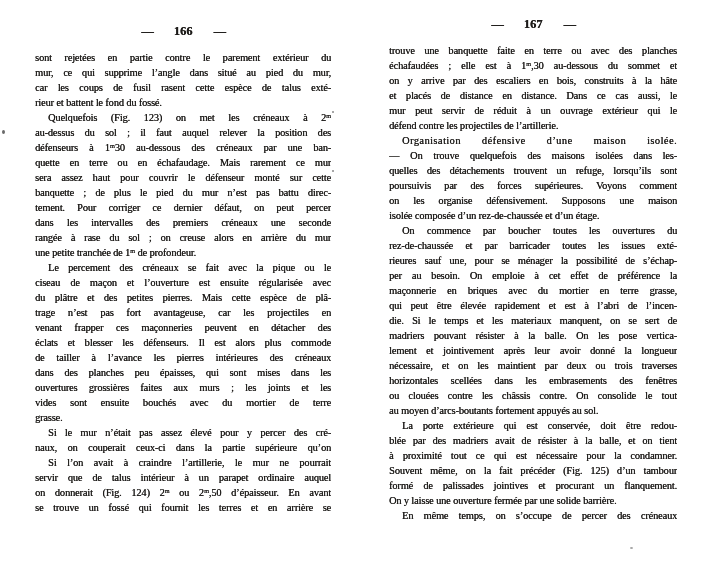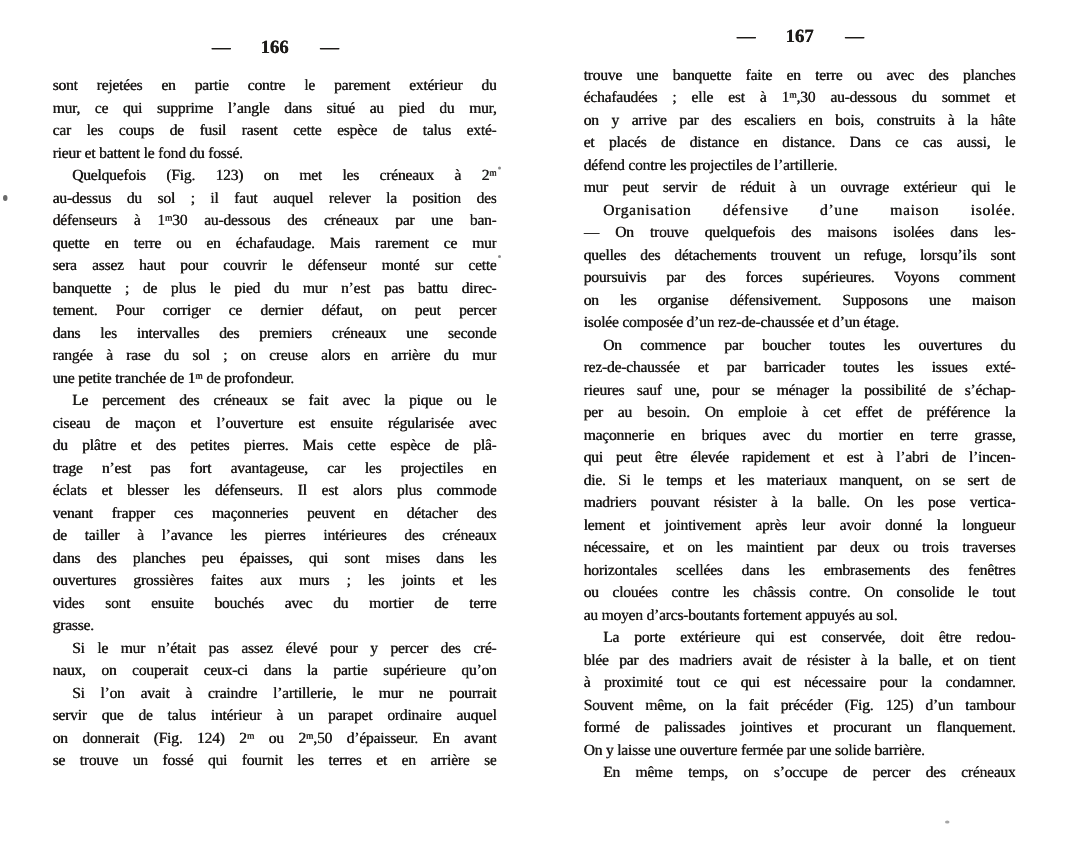--- a/index.html
+++ b/index.html
@@ -89,22 +89,22 @@
         <div class="line">sera assez haut pour couvrir le défenseur monté sur cette</div>
         <div class="line">banquette ; de plus le pied du mur n’est pas battu direc-</div>
         <div class="line">tement. Pour corriger ce dernier défaut, on peut percer</div>
         <div class="line">dans les intervalles des premiers créneaux une seconde</div>
         <div class="line">rangée à rase du sol ; on creuse alors en arrière du mur</div>
         <div class="line endline">une petite tranchée de 1ᵐ de profondeur.</div>
         <div class="line indent">Le percement des créneaux se fait avec la pique ou le</div>
         <div class="line">ciseau de maçon et l’ouverture est ensuite régularisée avec</div>
         <div class="line">du plâtre et des petites pierres. Mais cette espèce de plâ-</div>
         <div class="line">trage n’est pas fort avantageuse, car les projectiles en</div>
+        <div class="line">venant frapper ces maçonneries peuvent en détacher des</div>
         <div class="line">éclats et blesser les défenseurs. Il est alors plus commode</div>
-        <div class="line">venant frapper ces maçonneries peuvent en détacher des</div>
         <div class="line">de tailler à l’avance les pierres intérieures des créneaux</div>
         <div class="line">dans des planches peu épaisses, qui sont mises dans les</div>
         <div class="line">ouvertures grossières faites aux murs ; les joints et les</div>
         <div class="line">vides sont ensuite bouchés avec du mortier de terre</div>
         <div class="line endline">grasse.</div>
         <div class="line indent">Si le mur n’était pas assez élevé pour y percer des cré-</div>
         <div class="line">naux, on couperait ceux-ci dans la partie supérieure qu’on</div>
         <div class="line indent">Si l’on avait à craindre l’artillerie, le mur ne pourrait</div>
         <div class="line">servir que de talus intérieur à un parapet ordinaire auquel</div>
         <div class="line">on donnerait (Fig. 124) 2ᵐ ou 2ᵐ,50 d’épaisseur. En avant</div>
@@ -116,22 +116,22 @@
     <div class="page-header">
       <span class="dash">—</span>
       <span class="page-num">167</span>
       <span class="dash">—</span>
     </div>
     <div class="page-body">
         <div class="line">trouve une banquette faite en terre ou avec des planches</div>
         <div class="line">échafaudées ; elle est à 1ᵐ,30 au-dessous du sommet et</div>
         <div class="line">on y arrive par des escaliers en bois, construits à la hâte</div>
         <div class="line">et placés de distance en distance. Dans ce cas aussi, le</div>
+        <div class="line">mur peut servir de réduit à un ouvrage extérieur qui le</div>
         <div class="line endline">défend contre les projectiles de l’artillerie.</div>
-        <div class="line">mur peut servir de réduit à un ouvrage extérieur qui le</div>
         <div class="line indent bold">Organisation défensive d’une maison isolée.</div>
         <div class="line">— On trouve quelquefois des maisons isolées dans les-</div>
         <div class="line">quelles des détachements trouvent un refuge, lorsqu’ils sont</div>
         <div class="line">poursuivis par des forces supérieures. Voyons comment</div>
         <div class="line">on les organise défensivement. Supposons une maison</div>
         <div class="line endline">isolée composée d’un rez-de-chaussée et d’un étage.</div>
         <div class="line indent">On commence par boucher toutes les ouvertures du</div>
         <div class="line">rez-de-chaussée et par barricader toutes les issues exté-</div>
         <div class="line">rieures sauf une, pour se ménager la possibilité de s’échap-</div>
         <div class="line">per au besoin. On emploie à cet effet de préférence la</div>

